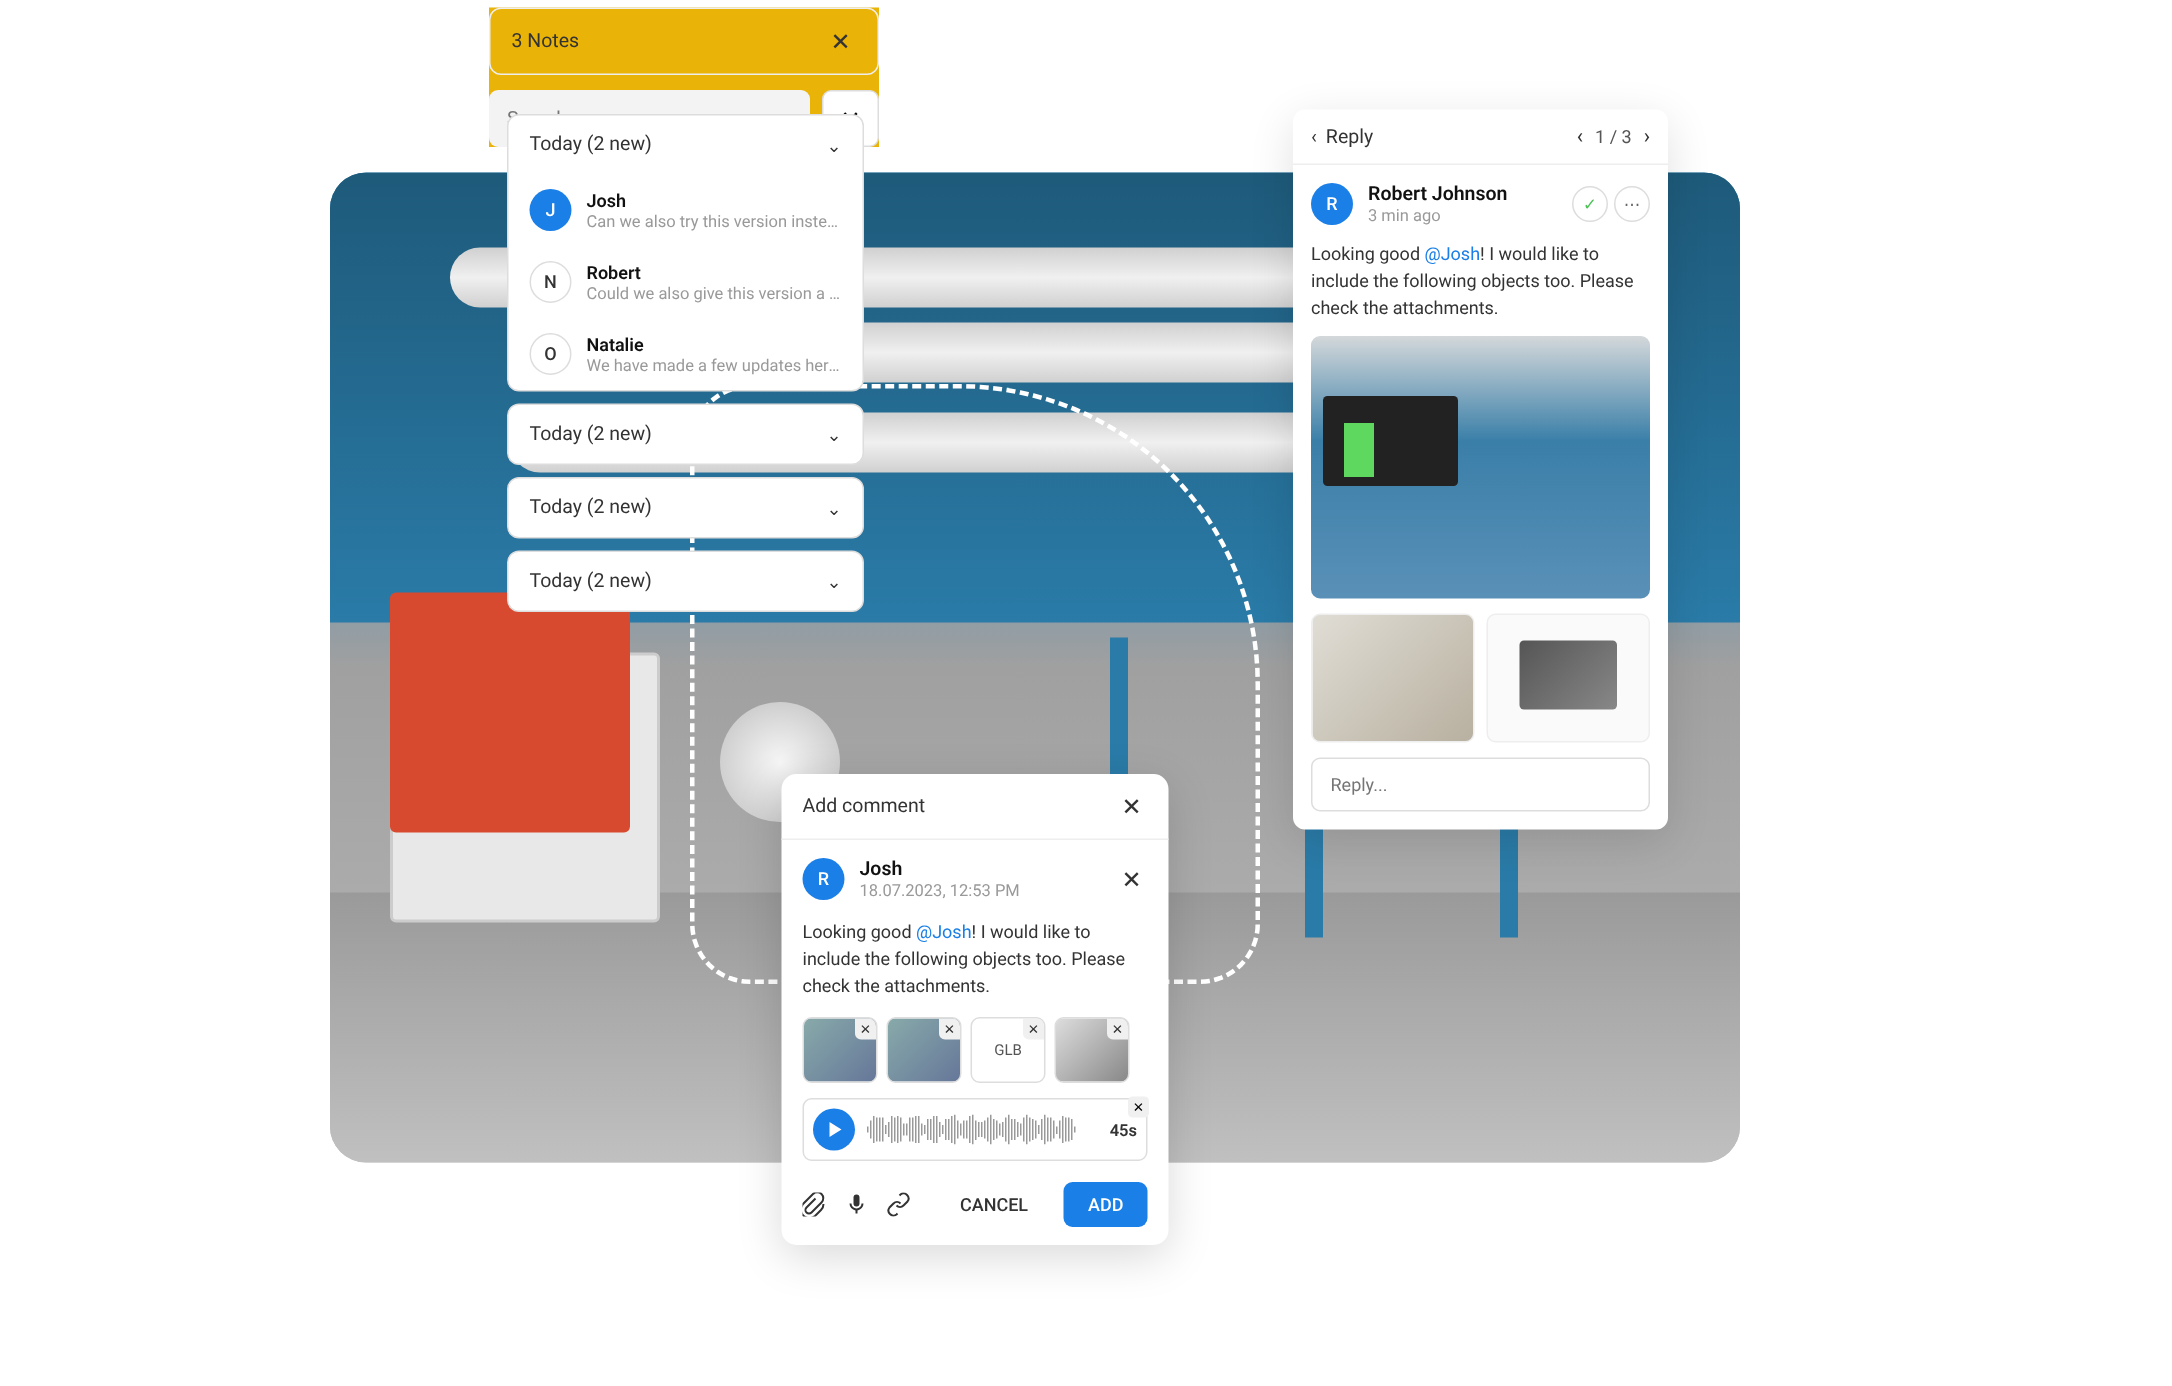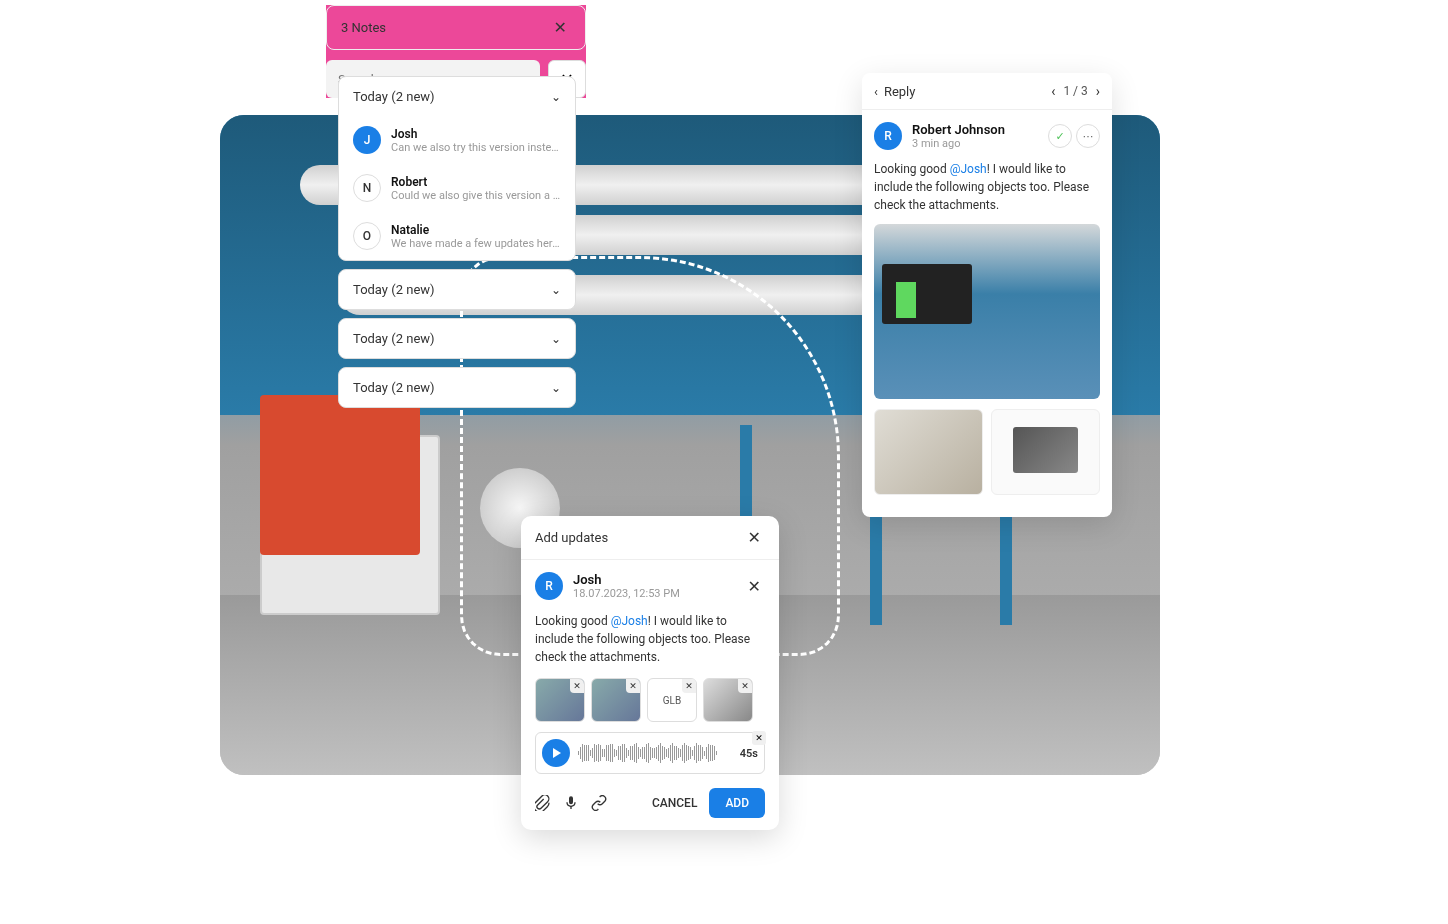--- a/index.html
+++ b/index.html
@@ -73,21 +73,21 @@
       background: linear-gradient(to bottom, #d0d0d0, #f0f0f0, #d0d0d0);
       border-radius: 20px;
     }
 
     
     .notes-panel {
       position: absolute;
       left: 326px;
       top: 5px;
       width: 260px;
-      background: #ec4899;
+      background: #eab308;
     }
     .notes-header {
       display: flex;
       align-items: center;
       justify-content: space-between;
       padding: 12px 14px;
       border: 1px solid #eee;
       border-radius: 8px;
     }
     .notes-title {
@@ -340,21 +340,21 @@
       border-radius: 3px;
       font-size: 9px;
       display: flex;
       align-items: center;
       justify-content: center;
       cursor: pointer;
     }
     .comment-actions {
       display: flex;
       align-items: center;
-      gap: 12px;
+      gap: 24px;
     }
     .action-icons {
       display: flex;
       gap: 12px;
       flex: 1;
     }
     .action-icon {
       width: 16px;
       height: 16px;
       color: #333;
@@ -615,21 +615,21 @@
   <div class="notes-group">
     <div class="notes-group-header">
       <span>Today (2 new)</span>
       <span class="chevron">⌄</span>
     </div>
   </div>
 </div>
 
 <div class="comment-panel">
   <div class="comment-header">
-    <span class="comment-title">Add updates</span>
+    <span class="comment-title">Add comment</span>
     <span class="close-btn">✕</span>
   </div>
   <div class="comment-body">
     <div class="author-row">
       <div class="avatar avatar-blue">R</div>
       <div class="author-info">
         <div class="author-name">Josh</div>
         <div class="author-time">18.07.2023, 12:53 PM</div>
       </div>
       <span class="close-btn">✕</span>
@@ -778,14 +778,15 @@
       </div>
     </div>
     <div class="detail-text">
       <span>Looking good </span><span class="mention">@Josh</span><span>! I would like to include the following objects too. Please check the attachments.</span>
     </div>
     <div class="detail-image-large"></div>
     <div class="detail-image-row">
       <div class="detail-thumb"></div>
       <div class="detail-thumb machine"></div>
     </div>
+    <input class="reply-input" placeholder="Reply..." style="">
   </div>
 </div>
 
 </body></html>

